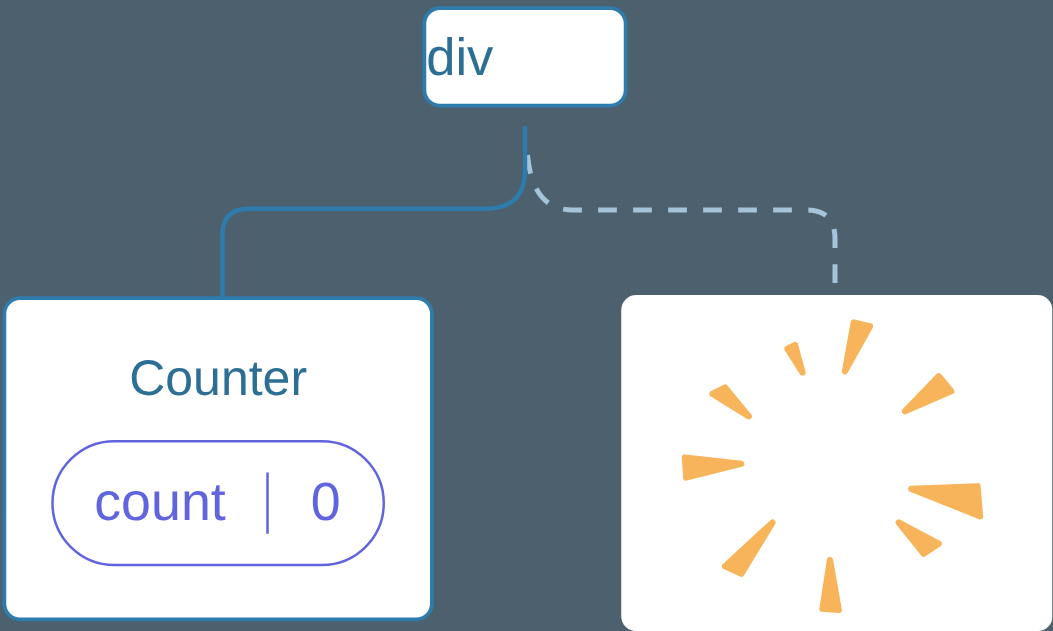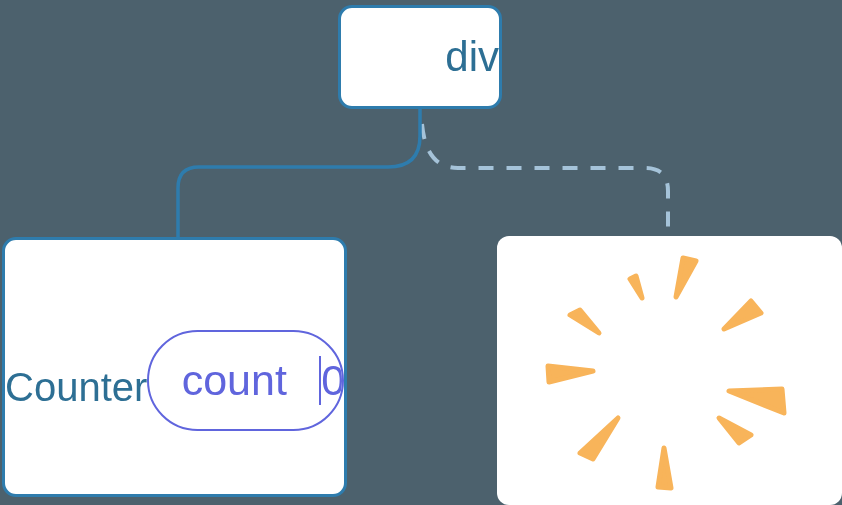--- a/index.html
+++ b/index.html
@@ -24,35 +24,35 @@
     background:var(--background);
   }
   .connectors{
     position:absolute;left:0;top:0;z-index:0;
   }
   .node{
     position:absolute;z-index:1;
     background:var(--node-fill);
   }
   .node-root{
-    left:338px;top:5px;width:164px;height:104px;
+    left:338px;top:5px;width:164px;height:81px;
     border:3px solid var(--node-border);
     border-radius:14px;
-    display:flex;align-items:center;justify-content:flex-end;
+    display:flex;align-items:center;justify-content:flex-start;
   }
   .node-root .root-label{
     color:var(--label-text);
     font-size:42px;
     line-height:1;
   }
   .node-counter{
     left:2px;top:237px;width:345px;height:260px;
     border:3px solid var(--node-border);
     border-radius:14px;
-    display:flex;flex-direction:row;align-items:center;
+    display:flex;flex-direction:column;align-items:center;
   }
   .counter-title{
     margin-top:40px;
     font-size:40px;
     line-height:1.15;
     color:var(--label-text);
   }
   .state-pill{
     margin-top:26px;
     width:267px;height:101px;

